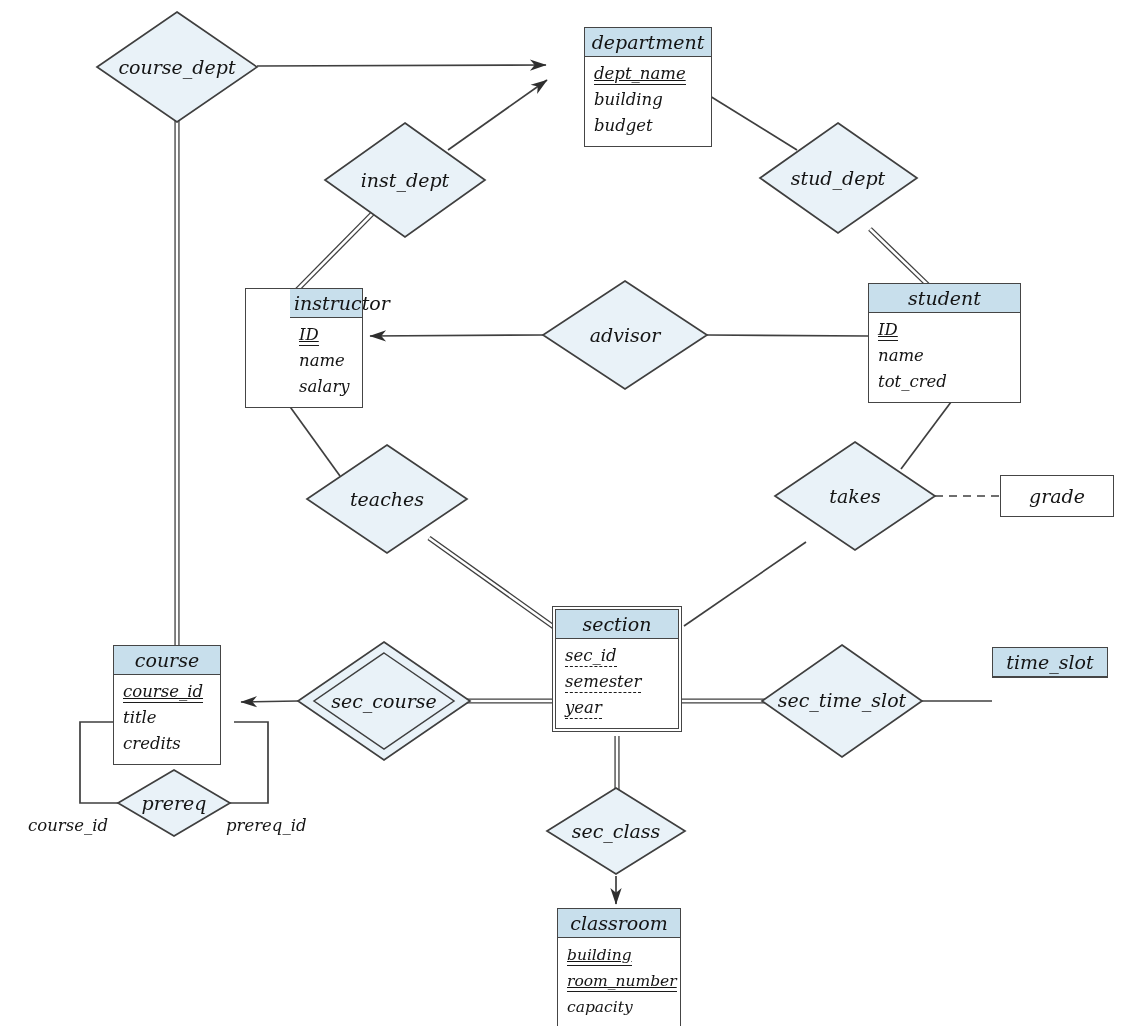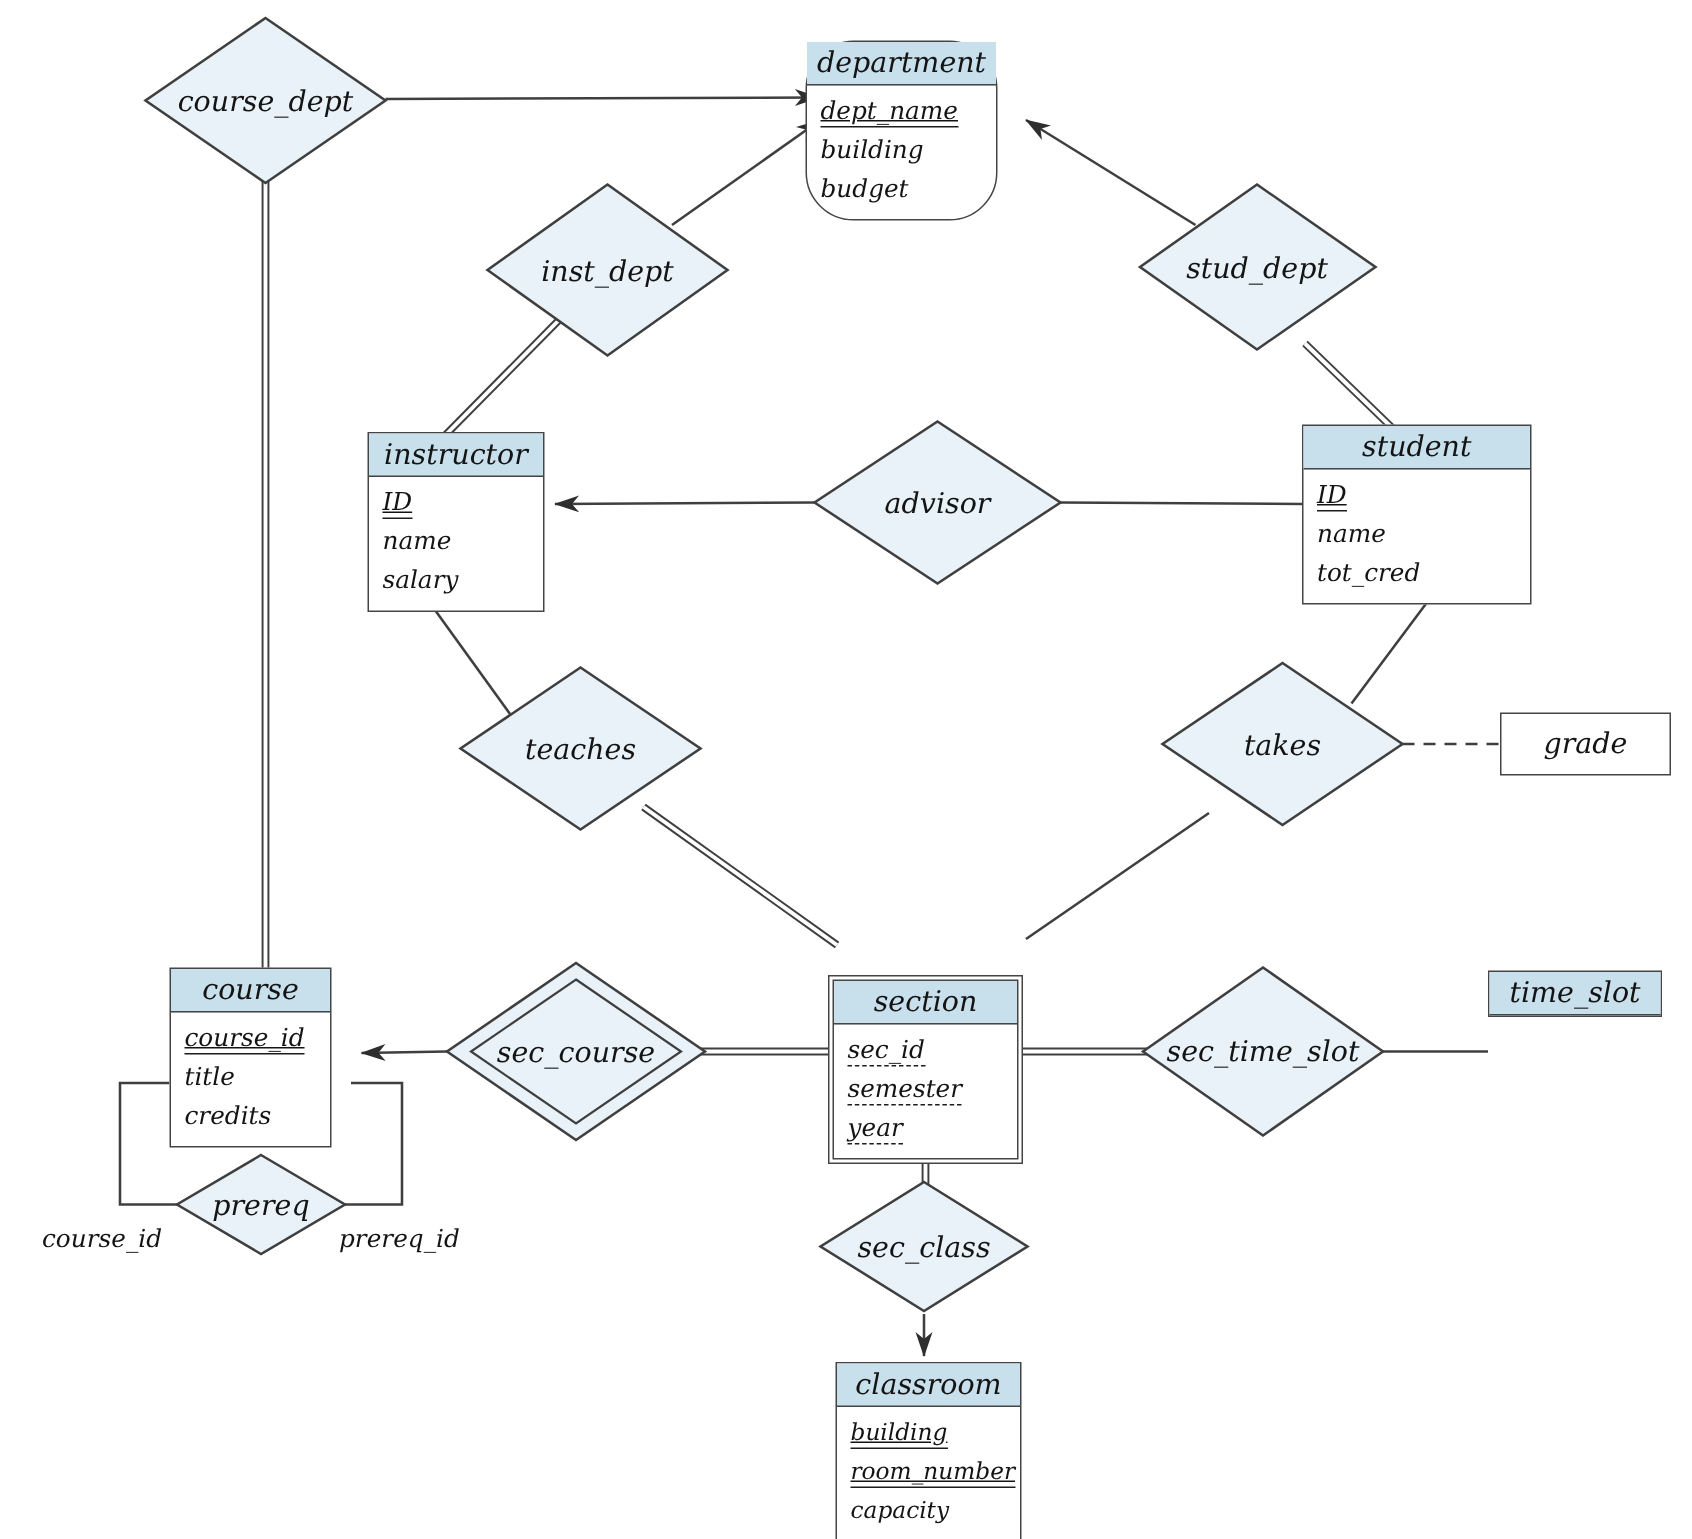--- a/index.html
+++ b/index.html
@@ -106,48 +106,48 @@
   <text class="dlabel" x="855" y="503">takes</text>
   <text class="dlabel" x="384" y="708" font-size="18">sec_course</text>
   <text class="dlabel" x="842" y="707" font-size="16.5">sec_time_slot</text>
   <text class="dlabel" x="616" y="838" font-size="18">sec_class</text>
   <text class="dlabel" x="174" y="810" font-size="18">prereq</text>
 
   <text class="rolelabel" x="28" y="831">course_id</text>
   <text class="rolelabel" x="226" y="831">prereq_id</text>
 </svg>
 
-<div class="entity" style="left:537px;top:27px;width:128px;border-radius:32px;">
+<div class="entity" style="left:584px;top:27px;width:128px;">
   <div class="entity-header">department</div>
   <div class="entity-body">
     <div class="attr"><span class="u">dept_name</span></div>
     <div class="attr"><span>building</span></div>
     <div class="attr"><span>budget</span></div>
   </div>
 </div>
 
-<div class="entity" style="left:245px;top:288px;width:118px;">
+<div class="entity" style="left:245px;top:288px;width:118px;padding-left:44px;">
   <div class="entity-header">instructor</div>
   <div class="entity-body">
     <div class="attr"><span class="u">ID</span></div>
     <div class="attr"><span>name</span></div>
     <div class="attr"><span>salary</span></div>
   </div>
 </div>
 
 <div class="entity" style="left:868px;top:283px;width:153px;">
   <div class="entity-header">student</div>
   <div class="entity-body">
     <div class="attr"><span class="u">ID</span></div>
     <div class="attr"><span>name</span></div>
     <div class="attr"><span>tot_cred</span></div>
   </div>
 </div>
 
-<div class="weak-outer" style="left:552px;top:650px;">
+<div class="weak-outer" style="left:552px;top:606px;">
   <div class="weak-inner" style="width:122px;">
     <div class="entity-header">section</div>
     <div class="entity-body">
       <div class="attr"><span class="du">sec_id</span></div>
       <div class="attr"><span class="du">semester</span></div>
       <div class="attr"><span class="du">year</span></div>
     </div>
   </div>
 </div>
 

